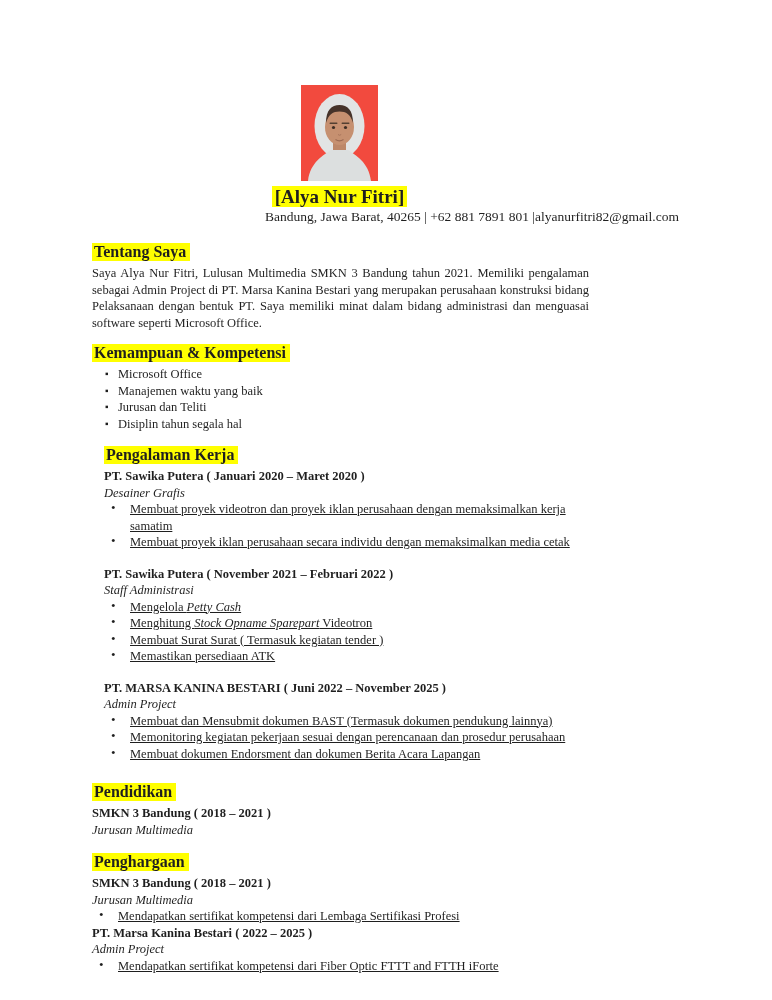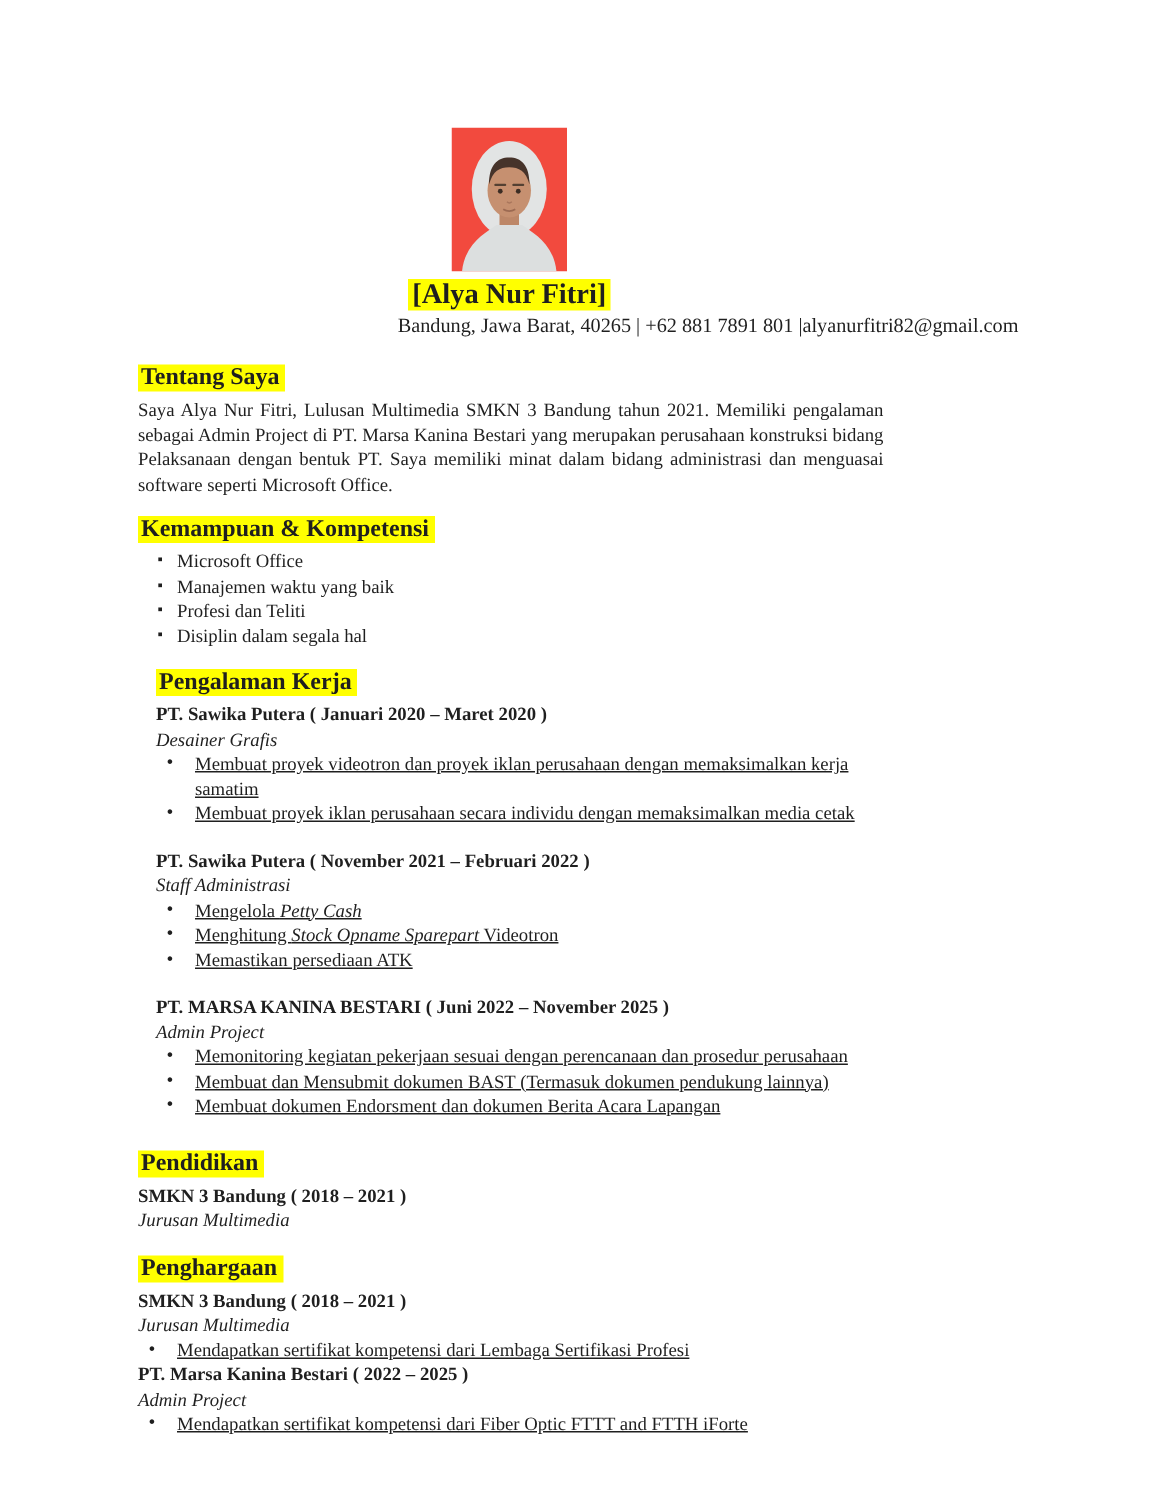--- a/index.html
+++ b/index.html
@@ -81,22 +81,22 @@
       <p class="about-body">Saya Alya Nur Fitri, Lulusan Multimedia SMKN 3 Bandung tahun 2021. Memiliki pengalaman sebagai Admin Project di PT. Marsa Kanina Bestari yang merupakan perusahaan konstruksi bidang Pelaksanaan dengan bentuk PT. Saya memiliki minat dalam bidang administrasi dan menguasai software seperti Microsoft Office.</p>
     </div>
 
     <div class="section-skills">
       <div class="sec-title">
         <span class="hl">Kemampuan &amp; Kompetensi</span>
       </div>
       <ul class="sq-list">
         <li><span>Microsoft Office</span></li>
         <li><span>Manajemen waktu yang baik</span></li>
-        <li><span>Profesi dan Teliti</span></li>
-        <li><span>Disiplin dalam segala hal</span></li>
+        <li><span>Jurusan dan Teliti</span></li>
+        <li><span>Disiplin tahun segala hal</span></li>
       </ul>
     </div>
 
     <div class="section-exp">
       <div class="sec-title">
         <span class="hl">Pengalaman Kerja</span>
       </div>
 
       <div class="job first">
         <div class="company">PT. Sawika Putera ( Januari 2020 – Maret 2020 )</div>
@@ -106,30 +106,31 @@
           <li><span>Membuat proyek iklan perusahaan secara individu dengan memaksimalkan media cetak</span><em></em><span></span></li>
         </ul>
       </div>
 
       <div class="job">
         <div class="company">PT. Sawika Putera ( November 2021 – Februari 2022 )</div>
         <div class="role">Staff Administrasi</div>
         <ul class="rd-list">
           <li><span>Mengelola </span><em>Petty Cash</em><span></span></li>
           <li><span>Menghitung </span><em>Stock Opname Sparepart</em><span> Videotron</span></li>
+          <li><span>Membuat Surat Surat ( Termasuk kegiatan tender )</span><em></em><span></span></li>
           <li><span>Memastikan persediaan ATK</span><em></em><span></span></li>
         </ul>
       </div>
 
       <div class="job">
         <div class="company">PT. MARSA KANINA BESTARI ( Juni 2022 – November 2025 )</div>
         <div class="role">Admin Project</div>
         <ul class="rd-list">
+          <li><span>Membuat dan Mensubmit dokumen BAST (Termasuk dokumen pendukung lainnya)</span><em></em><span></span></li>
           <li><span>Memonitoring kegiatan pekerjaan sesuai dengan perencanaan dan prosedur perusahaan</span><em></em><span></span></li>
-          <li><span>Membuat dan Mensubmit dokumen BAST (Termasuk dokumen pendukung lainnya)</span><em></em><span></span></li>
           <li><span>Membuat dokumen Endorsment dan dokumen Berita Acara Lapangan</span><em></em><span></span></li>
         </ul>
       </div>
     </div>
 
     <div class="section-edu">
       <div class="sec-title">
         <span class="hl">Pendidikan</span>
       </div>
       <div class="company">SMKN 3 Bandung ( 2018 – 2021 )</div>

